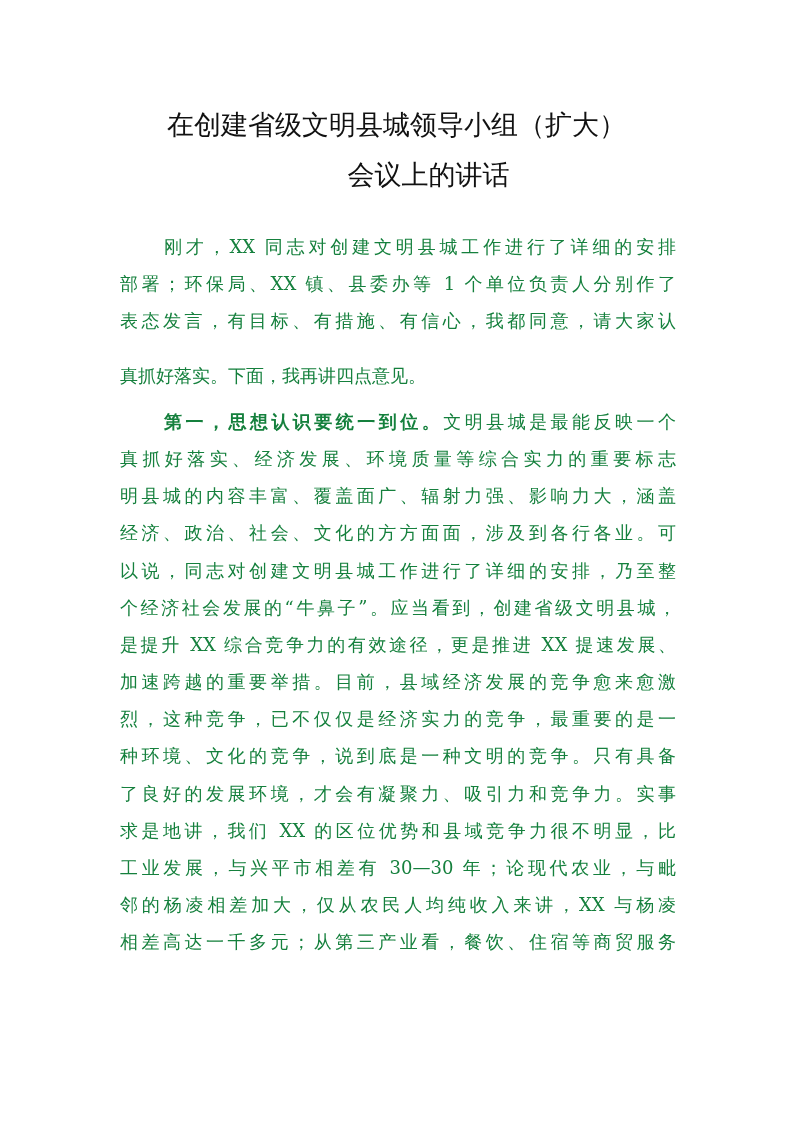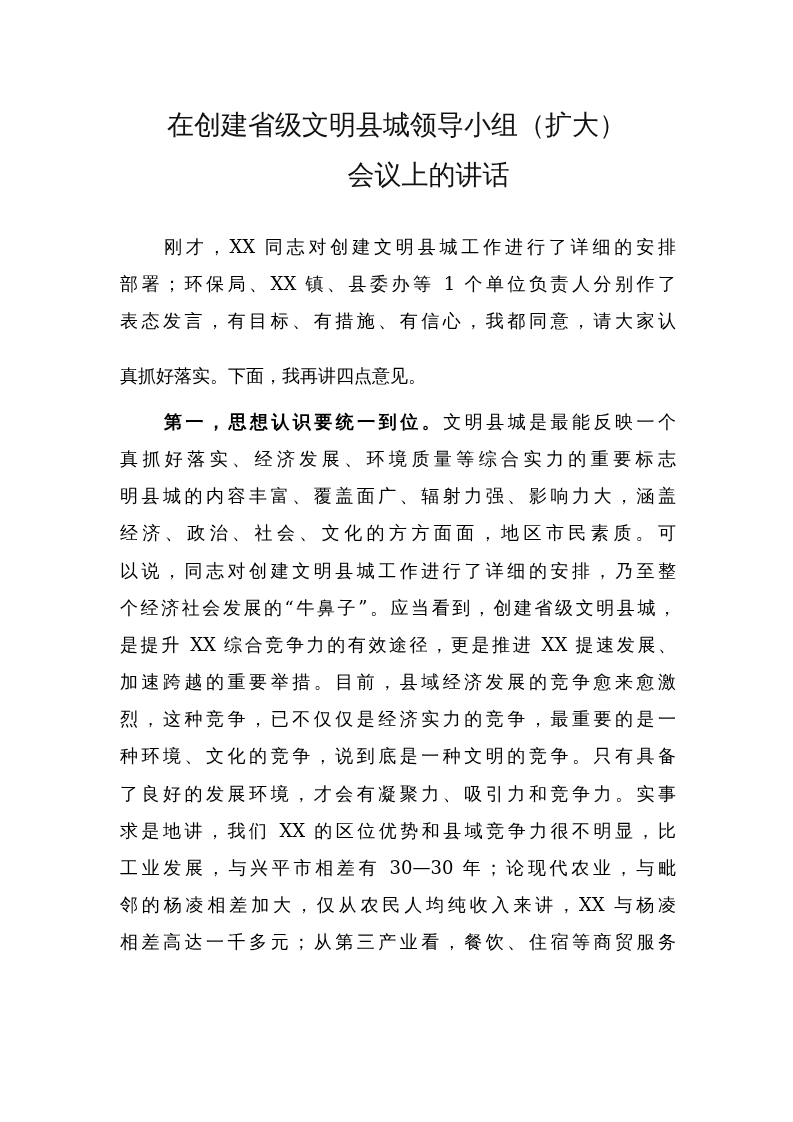--- a/index.html
+++ b/index.html
@@ -8,21 +8,21 @@
   .title {
     position: absolute; left: 0; width: 793px; text-align: center;
     font-family: "DejaVu Serif", "Liberation Serif", serif;
     font-size: 27px; color: #111; letter-spacing: 0px;
   }
   .title.l1 { top: 107px; }
   .title.l2 { top: 157px; margin-left: 32px; }
   .body-text {
     position: absolute; left: 120px; top: 228px; width: 556px;
     font-family: "DejaVu Serif", "Liberation Serif", serif;
-    font-size: 18px; color: #000000;
+    font-size: 18px; color: #15803d;
   }
   .line {
     height: 37.2px; line-height: 37.2px; white-space: nowrap;
     text-align: justify; text-align-last: justify; overflow: visible;
   }
   .line.last { text-align-last: left; margin-top: 17px; }
   .indent { padding-left: 44px; }
   .bold { font-weight: bold; font-family: "DejaVu Sans", "Liberation Sans", sans-serif; }
   .para-gap { height: 9px; }
 </style>
@@ -38,21 +38,21 @@
       <div class="line indent">刚才，XX 同志对创建文明县城工作进行了详细的安排</div>
       <div class="line">部署；环保局、XX 镇、县委办等 1 个单位负责人分别作了</div>
       <div class="line">表态发言，有目标、有措施、有信心，我都同意，请大家认</div>
       <div class="line last">真抓好落实。下面，我再讲四点意见。</div>
     </div>
     <div class="para-gap"></div>
     <div>
       <div class="line indent"><span class="bold">第一，思想认识要统一到位。</span><span>文明县城是最能反映一个</span></div>
       <div class="line">真抓好落实、经济发展、环境质量等综合实力的重要标志</div>
       <div class="line">明县城的内容丰富、覆盖面广、辐射力强、影响力大，涵盖</div>
-      <div class="line">经济、政治、社会、文化的方方面面，地区市民素质。可</div>
+      <div class="line">经济、政治、社会、文化的方方面面，涉及到各行各业。可</div>
       <div class="line">以说，同志对创建文明县城工作进行了详细的安排，乃至整</div>
       <div class="line">个经济社会发展的“牛鼻子”。应当看到，创建省级文明县城，</div>
       <div class="line">是提升 XX 综合竞争力的有效途径，更是推进 XX 提速发展、</div>
       <div class="line">加速跨越的重要举措。目前，县域经济发展的竞争愈来愈激</div>
       <div class="line">烈，这种竞争，已不仅仅是经济实力的竞争，最重要的是一</div>
       <div class="line">种环境、文化的竞争，说到底是一种文明的竞争。只有具备</div>
       <div class="line">了良好的发展环境，才会有凝聚力、吸引力和竞争力。实事</div>
       <div class="line">求是地讲，我们 XX 的区位优势和县域竞争力很不明显，比</div>
       <div class="line">工业发展，与兴平市相差有 30—30 年；论现代农业，与毗</div>
       <div class="line">邻的杨凌相差加大，仅从农民人均纯收入来讲，XX 与杨凌</div>

